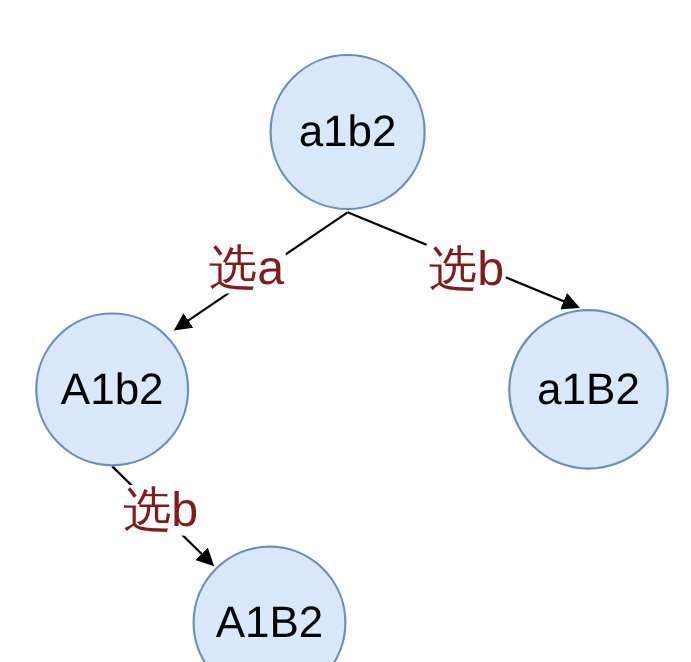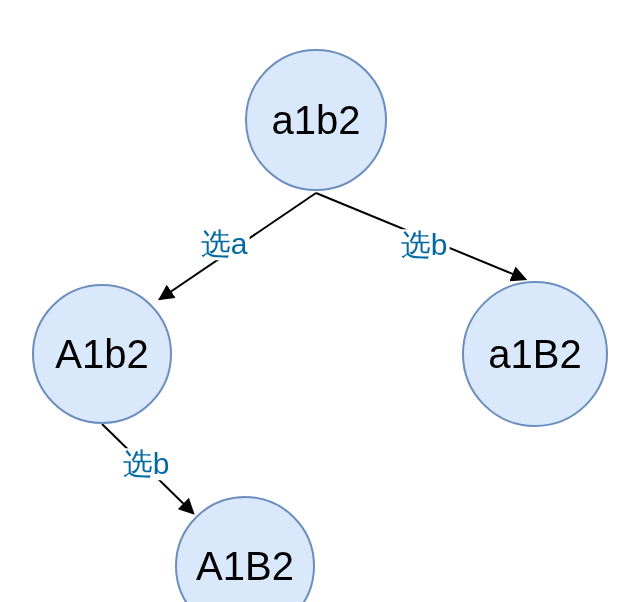--- a/index.html
+++ b/index.html
@@ -31,22 +31,22 @@
     align-items: center;
     justify-content: center;
     font-size: 40px;
     line-height: 1;
     color: #000000;
   }
   .edge-label {
     position: absolute;
     transform: translate(-50%, -50%);
     background: #ffffff;
-    color: #0369a1;
-    font-size: 30px;
+    color: #7f1d1d;
+    font-size: 44px;
     line-height: 1.05;
     padding: 0 2px;
     white-space: nowrap;
   }
   .watermark {
     position: absolute;
     right: 6px;
     bottom: 8px;
     height: 22px;
     width: 220px;

